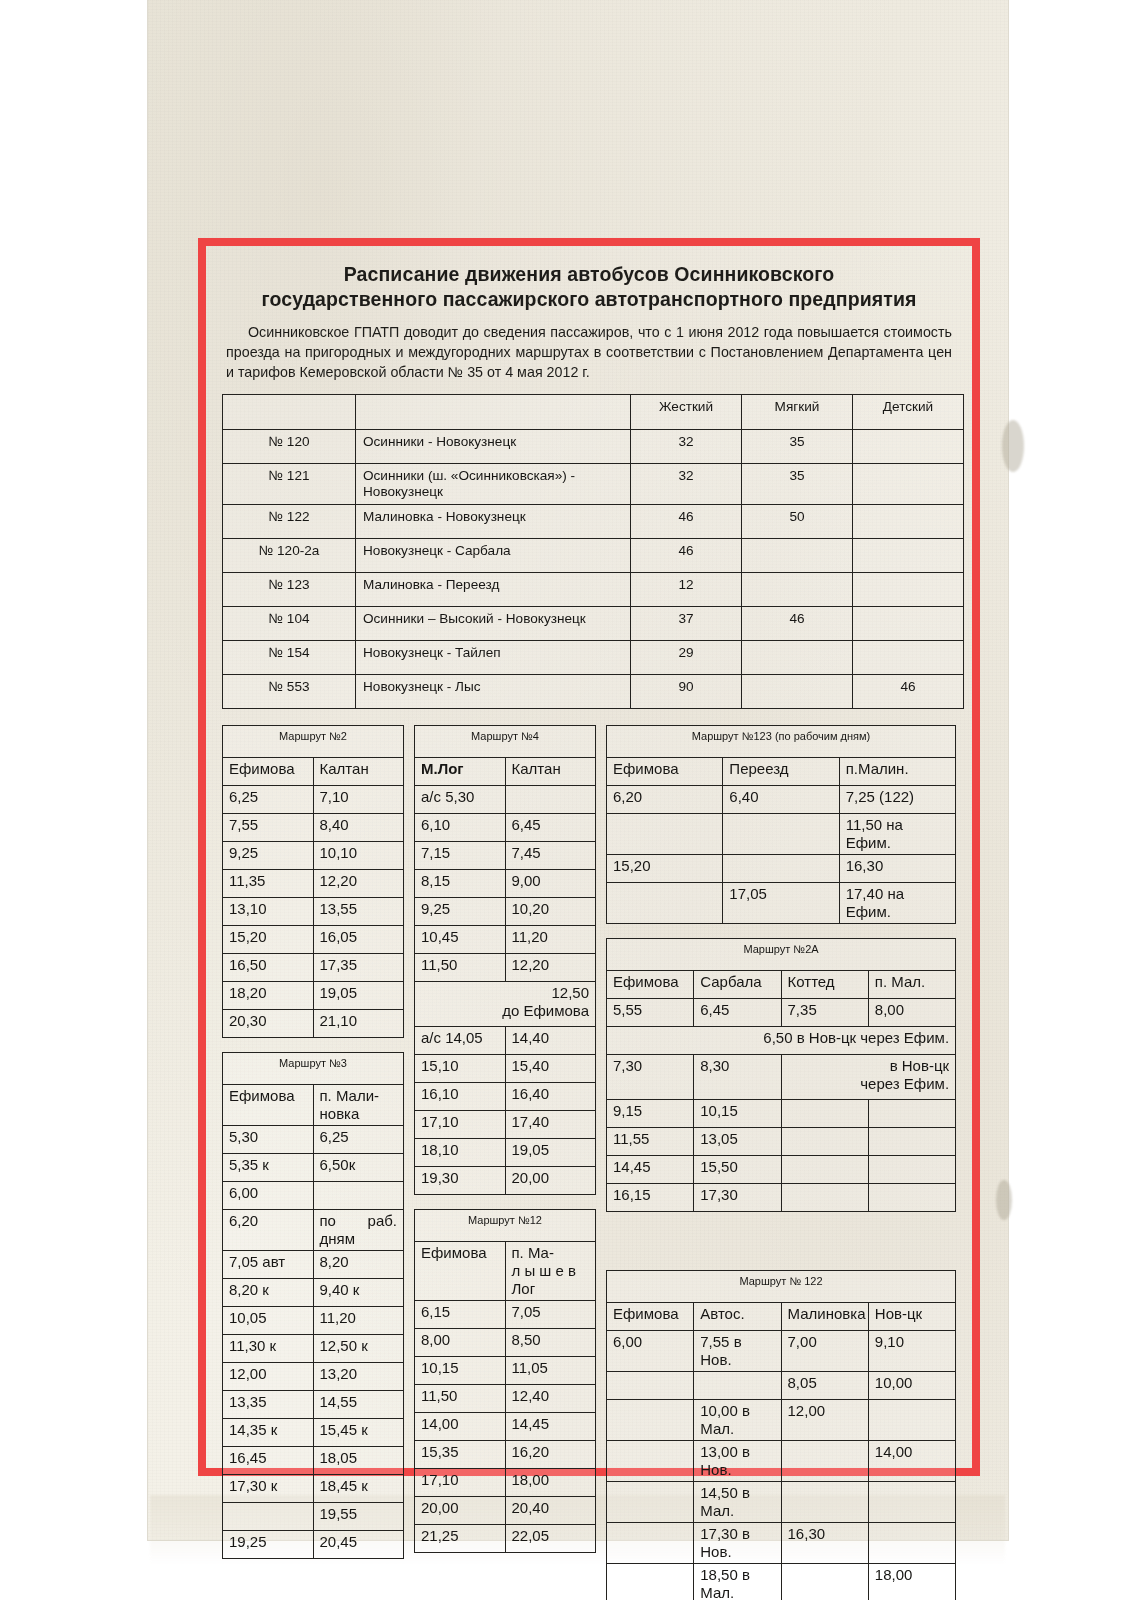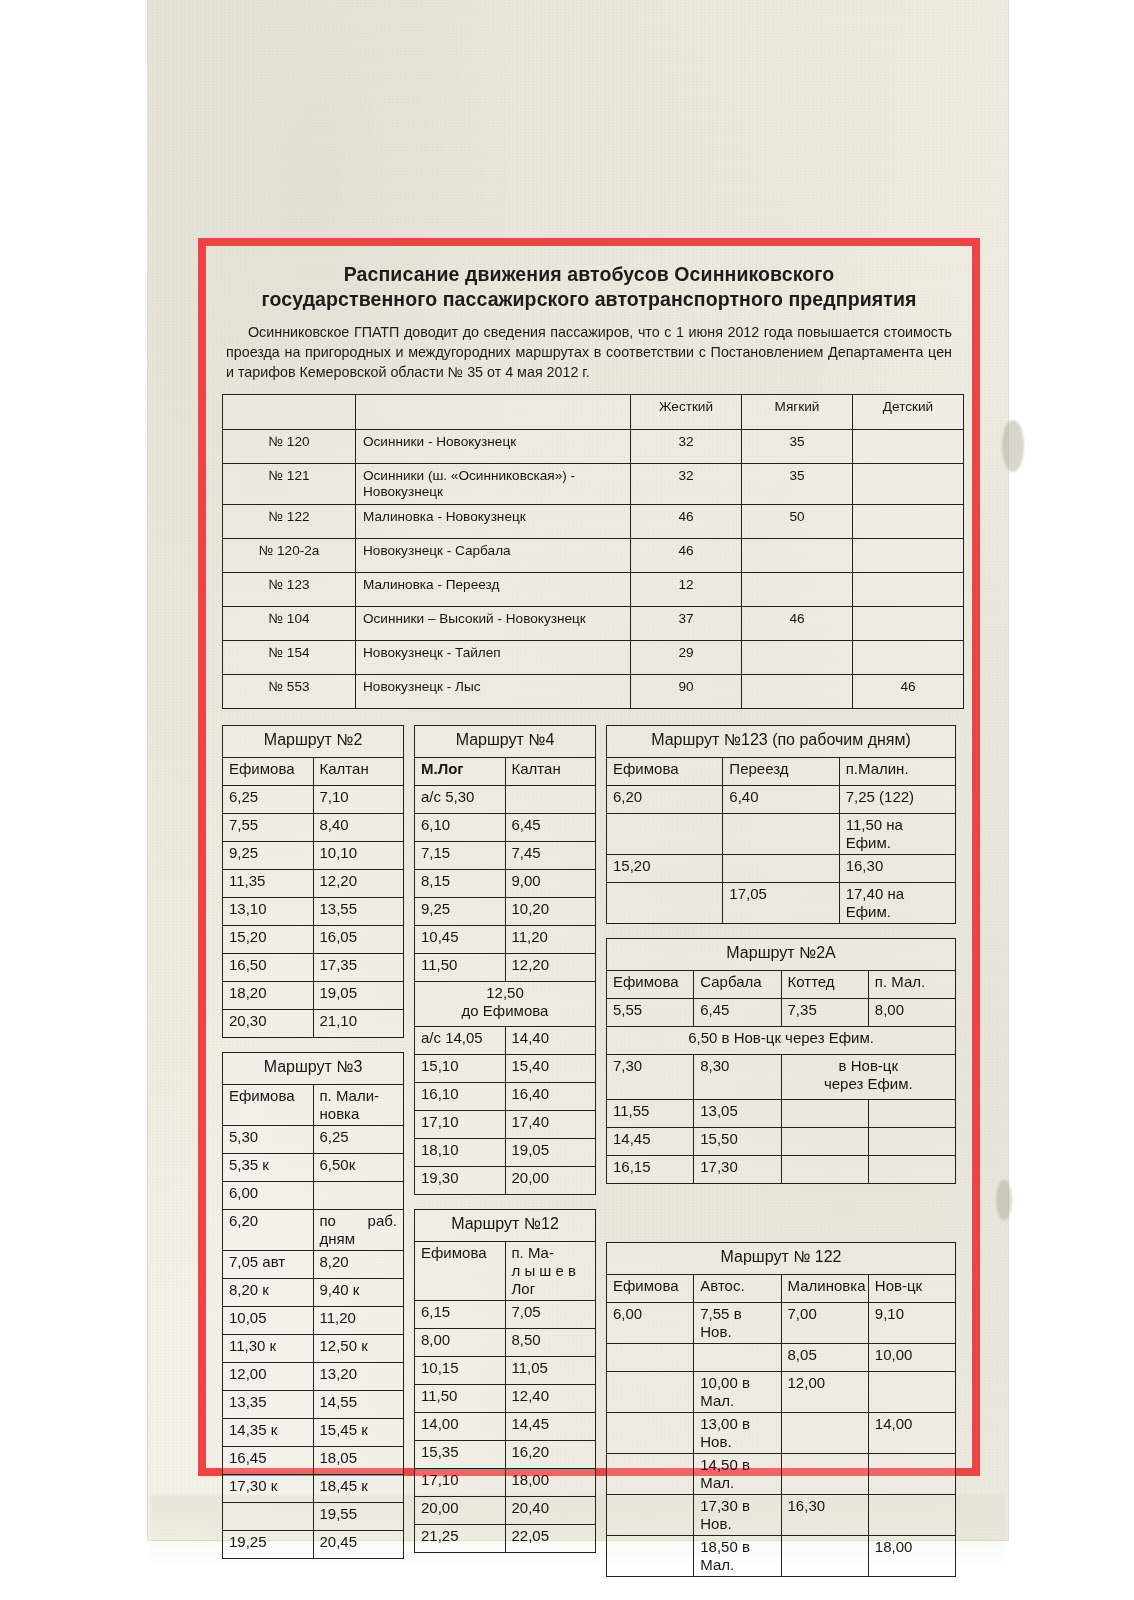--- a/index.html
+++ b/index.html
@@ -104,24 +104,24 @@
     padding: 0 4px;
   }
   .col-narrow { width: 182px; flex: 0 0 182px; }
   .col-wide   { flex: 1 1 auto; }
 
   .sched-block { margin-bottom: 14px; }
 
   table.sched td { height: 23px; font-size: 15px; padding: 2px 6px; }
   table.sched td.title {
     text-align: center;
-    font-size: 16px;
+    font-size: 11px;
     padding: 4px 4px;
   }
-  table.sched td.ctr { text-align: center; }
+  table.sched td.ctr { text-align: right; }
   table.sched td.tall { height: 40px; }
 
   .hdr-just {
     display: block;
     text-align: justify;
     text-align-last: justify;
   }
   .sub { display: block; }
 
   
@@ -568,20 +568,26 @@
           </tr>
           <tr>
             <td>7,30</td>
             <td>8,30</td>
             <td class="ctr tall" colspan="2">
               <span class="sub">в Нов-цк</span>
               <span class="sub">через Ефим.</span>
             </td>
           </tr>
           <tr>
+                <td>9,15</td>
+                <td>10,15</td>
+                <td></td>
+                <td></td>
+              </tr>
+          <tr>
                 <td>11,55</td>
                 <td>13,05</td>
                 <td></td>
                 <td></td>
               </tr>
           <tr>
                 <td>14,45</td>
                 <td>15,50</td>
                 <td></td>
                 <td></td>

